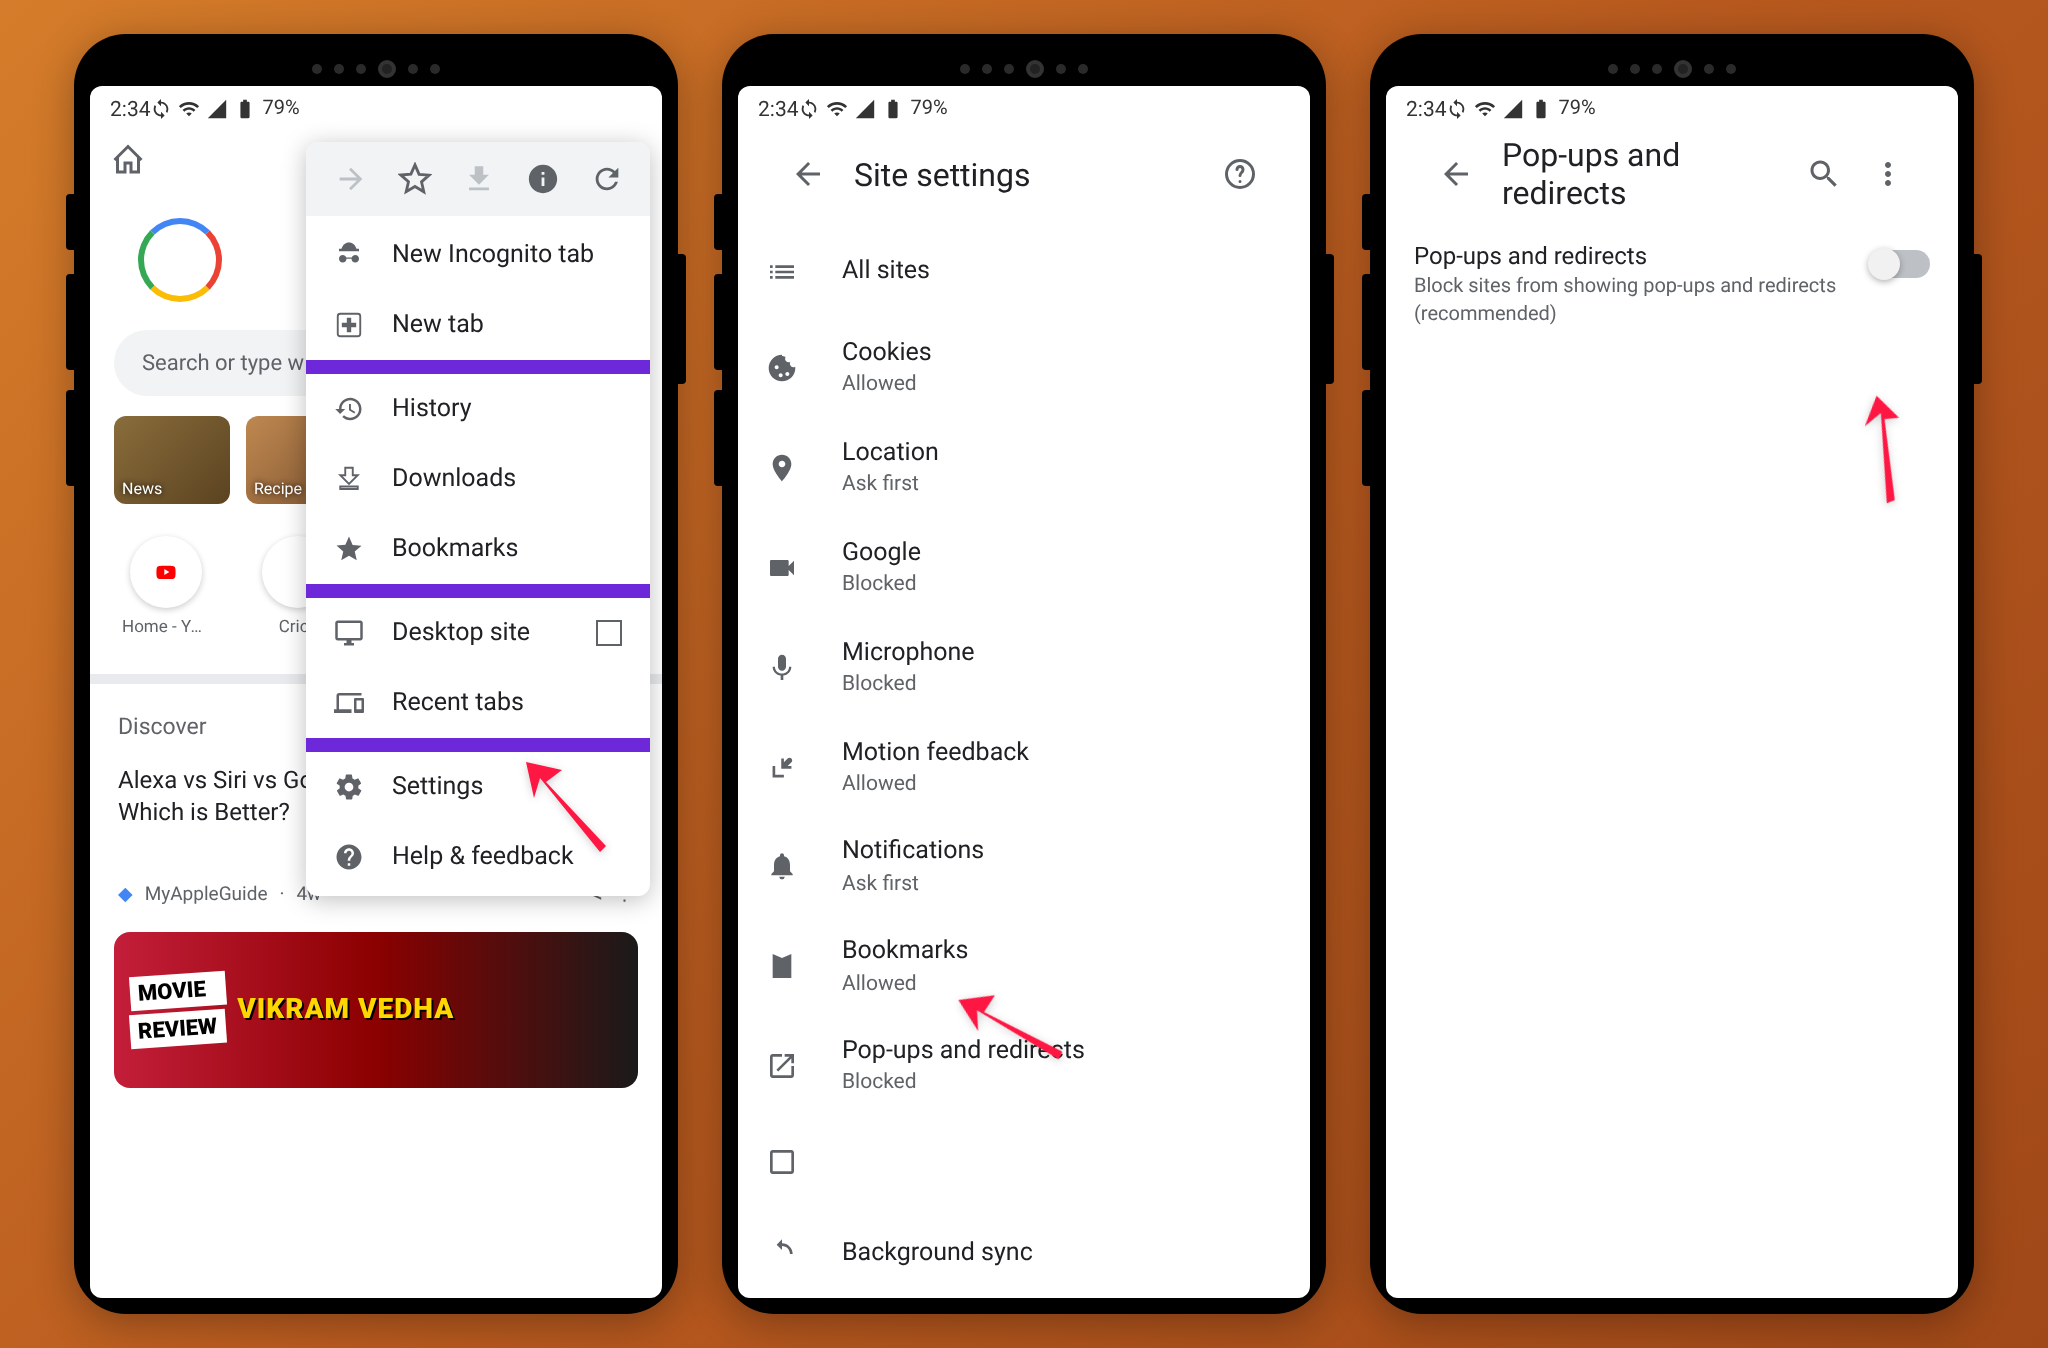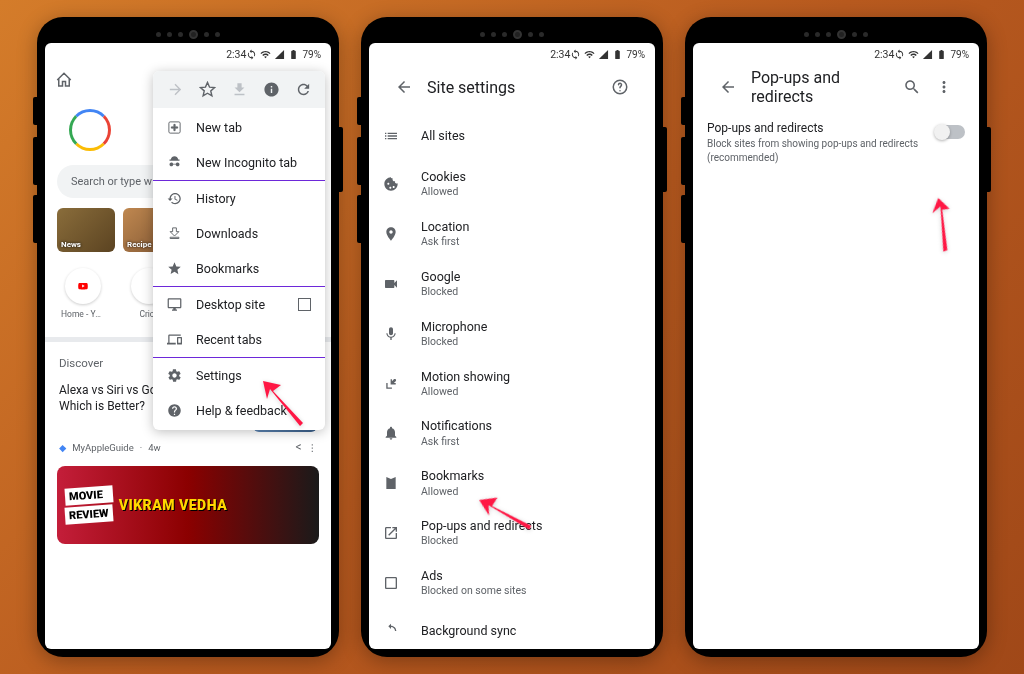--- a/index.html
+++ b/index.html
@@ -25,21 +25,21 @@
     box-shadow: 0 58px 0 #000;
   }
   .rbtn { position: absolute; right: -4px; top: 110px; width: 4px; height: 65px; background:#000; border-radius:0 2px 2px 0;}
   .notch-bar { height: 18px; display: flex; align-items: center; justify-content: center; gap: 6px; }
   .dot { width:5px; height:5px; background:#2a2a2a; border-radius:50%;}
   .cam { width:9px; height:9px; background:#222; border-radius:50%; border:2px solid #333;}
   .screen {
     background:#fff; width:100%; height:calc(100% - 18px);
     border-radius: 6px; overflow:hidden; position:relative;
   }
-  .status-bar { height:22px; display:flex; justify-content:flex-end; align-items:center; padding:0 10px; font-size:10.5px; color:#333;}
+  .status-bar { height:22px; display:flex; justify-content:flex-start; align-items:center; padding:0 10px; font-size:10.5px; color:#333;}
   .status-icons { display:flex; gap:3px; align-items:center; font-size:10px;}
   .ic { width:11px; height:11px; fill:#333;}
   
   .app-header { height:44px; display:flex; align-items:center; padding:0 26px; gap:14px;}
   .app-header .title { font-size:16px; color:#202124; font-weight:400;}
   .hicon { width:18px; height:18px; fill:#5f6368; flex-shrink:0;}
   .app-header .rside { margin-left:auto; display:flex; gap:14px; align-items:center;}
   
   .settings-list { padding: 4px 0;}
   .setting-item { display:flex; align-items:center; padding: 10px 14px; gap: 22px; min-height:46px;}
@@ -53,30 +53,30 @@
   .chrome-menu {
     position:absolute; top:28px; right:6px; width:172px;
     background:#fff; border-radius:6px; box-shadow:0 2px 12px rgba(0,0,0,.25);
     z-index:10; font-size:12.5px; overflow:hidden;
   }
   .menu-toolbar { display:flex; justify-content:space-around; padding:10px 6px; background:#f1f3f4;}
   .menu-toolbar .micon { width:17px; height:17px; fill:#5f6368;}
   .menu-toolbar .micon.dim { fill:#bdc1c6;}
   .menu-list { padding:2px 0;}
   .menu-item { display:flex; align-items:center; gap:14px; padding:10px 14px; color:#202124;}
-  .menu-item.div { border-top:1px solid #6d28d9;}
+  .menu-item.div { border-top:7px solid #6d28d9;}
   .menu-item .micon { width:15px; height:15px; fill:#5f6368; flex-shrink:0;}
   .menu-item .chk { width:13px; height:13px; border:1.5px solid #5f6368; margin-left:auto;}
   
   .p1-body { padding:0;}
   .glogo { margin:14px 0 0 24px; width:42px; height:42px; border:3px solid #4285F4; border-right-color:#EA4335; border-bottom-color:#FBBC05; border-left-color:#34A853; border-radius:50%; position:relative;}
   .searchbar { margin:14px 12px 10px; background:#f1f3f4; border-radius:20px; padding:10px 14px; font-size:11px; color:#5f6368;}
   .tiles { display:flex; gap:8px; padding:0 12px;}
   .tile { width:58px; height:44px; border-radius:6px; position:relative; overflow:hidden; background:linear-gradient(135deg,#8a6d3b,#5b4321);}
-  .tile .lab {position:absolute; bottom:3px; left:4px; color:#fff; font-size:8px; text-shadow:0 0 3px #000;font-weight:bold;}
+  .tile .lab {position:absolute; bottom:3px; left:4px; color:#fff; font-size:8px; text-shadow:0 0 3px #000;}
   .tile.recipe{background:linear-gradient(135deg,#c08850,#7a5230);}
   .shorts-row { display:flex; gap:26px; padding:12px 16px; margin-top:4px;}
   .short { display:flex; flex-direction:column; align-items:center; gap:5px;}
   .short .thumb{ width:36px; height:36px; background:#fff; border-radius:50%; box-shadow:0 1px 3px rgba(0,0,0,.2); display:flex; align-items:center; justify-content:center;}
   .short .lab{font-size:8.5px; color:#5f6368; max-width:44px; text-align:center; white-space:nowrap; overflow:hidden; text-overflow:ellipsis;}
   .divider{height:5px; background:#e8eaed; margin:6px 0;}
   .discover-h{padding:8px 14px; font-size:11.5px; color:#5f6368;}
   .article{padding:4px 14px 8px; display:flex; justify-content:space-between; gap:8px;}
   .article .atitle{font-size:12px; color:#202124; line-height:1.35; flex:1;}
   .article .athumb{width:64px; height:50px; border-radius:6px; background:linear-gradient(135deg,#7aa5d6,#3a5f8a);}
@@ -195,30 +195,30 @@
         <svg class="micon" viewBox="0 0 24 24">
             <path d="M12 2C6.5 2 2 6.5 2 12s4.5 10 10 10 10-4.5 10-10S17.5 2 12 2zm1 15h-2v-6h2v6zm0-8h-2V7h2v2z"></path>
           </svg>
         <svg class="micon" viewBox="0 0 24 24">
             <path d="M17.6 6.4C16.2 4.9 14.2 4 12 4c-4.4 0-8 3.6-8 8s3.6 8 8 8c3.7 0 6.8-2.6 7.7-6h-2.1c-.8 2.3-3 4-5.6 4-3.3 0-6-2.7-6-6s2.7-6 6-6c1.7 0 3.1.7 4.2 1.8L13 11h7V4l-2.4 2.4z"></path>
           </svg>
       </div>
       <div class="menu-list">
         <div class="menu-item">
           <svg class="micon" viewBox="0 0 24 24">
+              <path d="M12 2C9 2 7 4 6 7H4v2h16V7h-2c-1-3-3-5-6-5zm-5 10c-1.7 0-3 1.3-3 3s1.3 3 3 3 3-1.3 3-3h4c0 1.7 1.3 3 3 3s3-1.3 3-3-1.3-3-3-3c-1.3 0-2.4.8-2.8 2h-4.4c-.4-1.2-1.5-2-2.8-2z"></path>
+            </svg>
+          <span>New Incognito tab</span>
+        </div>
+        <div class="menu-item">
+          <svg class="micon" viewBox="0 0 24 24">
               <path d="M19 3H5c-1.1 0-2 .9-2 2v14c0 1.1.9 2 2 2h14c1.1 0 2-.9 2-2V5c0-1.1-.9-2-2-2zm-2 10h-4v4h-2v-4H7v-2h4V7h2v4h4v2z" fill="none" stroke="#5f6368" stroke-width="1.5"></path>
               <path d="M12 7v10M7 12h10" stroke="#5f6368" stroke-width="1.5"></path>
             </svg>
           <span>New tab</span>
-        </div>
-        <div class="menu-item">
-          <svg class="micon" viewBox="0 0 24 24">
-              <path d="M12 2C9 2 7 4 6 7H4v2h16V7h-2c-1-3-3-5-6-5zm-5 10c-1.7 0-3 1.3-3 3s1.3 3 3 3 3-1.3 3-3h4c0 1.7 1.3 3 3 3s3-1.3 3-3-1.3-3-3-3c-1.3 0-2.4.8-2.8 2h-4.4c-.4-1.2-1.5-2-2.8-2z"></path>
-            </svg>
-          <span>New Incognito tab</span>
         </div>
         <div class="menu-item div">
           <svg class="micon" viewBox="0 0 24 24">
               <path d="M13 3c-5 0-9 4-9 9H1l3.9 3.9L9 12H6c0-3.9 3.1-7 7-7s7 3.1 7 7-3.1 7-7 7c-1.9 0-3.7-.8-5-2l-1.4 1.4C8.3 20 10.5 21 13 21c5 0 9-4 9-9s-4-9-9-9zm-1 5v5l4.3 2.5.7-1.2-3.5-2.1V8H12z"></path>
             </svg>
           <span>History</span>
         </div>
         <div class="menu-item">
           <svg class="micon" viewBox="0 0 24 24">
               <path d="M5 18v2h14v-2H5zm14-9h-4V3H9v6H5l7 7 7-7z" fill="none" stroke="#5f6368" stroke-width="1.5"></path>
@@ -350,21 +350,21 @@
         <div class="setting-text">
             <div class="primary">Microphone</div>
             <div class="secondary">Blocked</div>
           </div>
       </div>
       <div class="setting-item">
         <svg class="sicon" viewBox="0 0 24 24">
             <path d="M12 2c-1.1 0-2 .9-2 2v4l-2-2-1.4 1.4L12 12.8l5.4-5.4L16 6l-2 2V4c0-1.1-.9-2-2-2zm-6 14l1.4-1.4L12 19.2l4.6-4.6L18 16l-6 6-6-6z" transform="rotate(45 12 12)"></path>
           </svg>
         <div class="setting-text">
-            <div class="primary">Motion showing</div>
+            <div class="primary">Motion feedback</div>
             <div class="secondary">Allowed</div>
           </div>
       </div>
       <div class="setting-item">
         <svg class="sicon" viewBox="0 0 24 24">
             <path d="M12 22c1.1 0 2-.9 2-2h-4c0 1.1.9 2 2 2zm6-6v-5c0-3.1-1.6-5.6-4.5-6.3V4c0-.8-.7-1.5-1.5-1.5S10.5 3.2 10.5 4v.7C7.6 5.4 6 8 6 11v5l-2 2v1h16v-1l-2-2z"></path>
           </svg>
         <div class="setting-text">
             <div class="primary">Notifications</div>
             <div class="secondary">Ask first</div>
@@ -385,24 +385,20 @@
           </svg>
         <div class="setting-text">
             <div class="primary">Pop-ups and redirects</div>
             <div class="secondary">Blocked</div>
           </div>
       </div>
       <div class="setting-item">
         <svg class="sicon" viewBox="0 0 24 24">
             <path d="M19 3H5c-1.1 0-2 .9-2 2v14c0 1.1.9 2 2 2h14c1.1 0 2-.9 2-2V5c0-1.1-.9-2-2-2zm0 16H5V5h14v14z"></path>
           </svg>
-        <div class="setting-text">
-            <div class="primary">Ads</div>
-            <div class="secondary">Blocked on some sites</div>
-          </div>
       </div>
       <div class="setting-item">
         <svg class="sicon" viewBox="0 0 24 24">
             <path d="M12 4V1L8 5l4 4V6c3.3 0 6 2.7 6 6h2c0-4.4-3.6-8-8-8z"></path>
           </svg>
         <div class="setting-text">
             <div class="primary">Background sync</div>
           </div>
       </div>
     </div>

